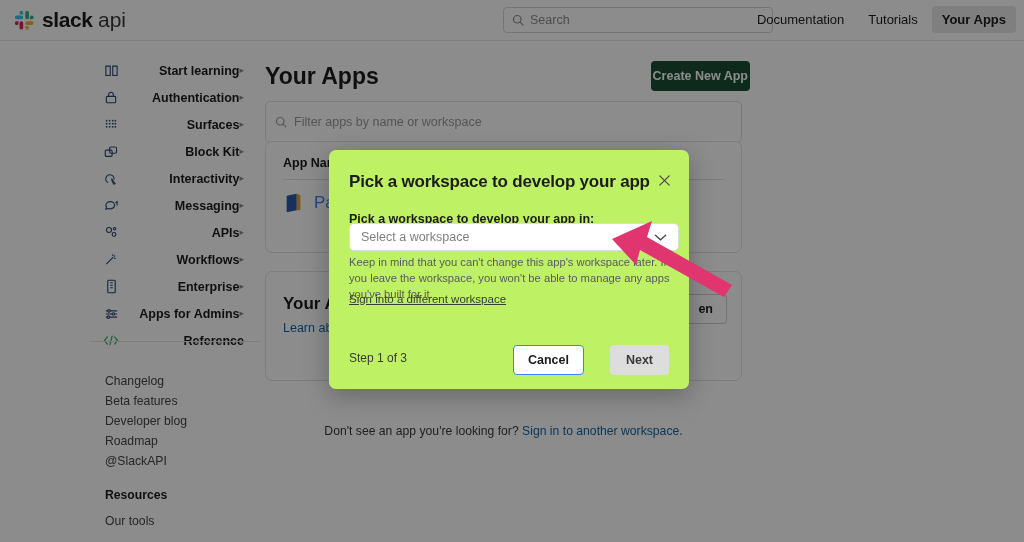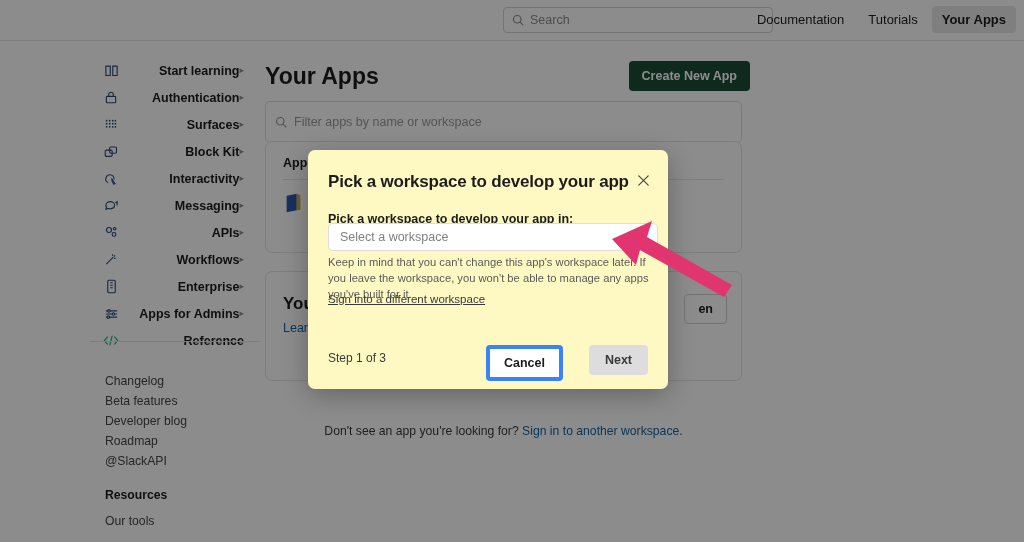--- a/index.html
+++ b/index.html
@@ -59,21 +59,21 @@
   .foot-item { padding-left: 105px; height: 20px; font-size: 12.2px; color: #454545; display:flex; align-items:center; }
   .foot-item.bold { font-weight: 700; color: #1d1c1d; }
   .foot-spacer { height: 14px; }
 
   
   .main { position: absolute; left: 265px; top: 41px; right: 0; bottom: 0; }
   .page-title { font-size: 23px; font-weight: 700; color: #1d1c1d; position: absolute; left: 0; top: 22px; }
   .create-btn {
     position: absolute; right: 274px; top: 20px;
     background: #1a4d33; color: #fff; font-size: 12.5px; font-weight: 700;
-    border: none; border-radius: 4px; padding: 8px 13px; cursor: pointer;
+    border: none; border-radius: 4px; padding: 8px 2px; cursor: pointer;
   }
   .filter-box {
     position: absolute; left: 0; top: 60px; width: 477px; height: 42px;
     border: 1px solid #ddd; border-radius: 5px; background:#fff;
     display: flex; align-items: center; padding: 0 9px; gap: 7px;
   }
   .filter-box .placeholder { font-size: 12.5px; color: #9a9a9a; }
 
   .card {
     position: absolute; left: 0; width: 477px;
@@ -99,22 +99,22 @@
     position: absolute; left: 0; top: 383px; width: 477px; text-align: center;
     font-size: 12.2px; color: #3a3a3a;
   }
   .bottom-note a { color: #1264a3; text-decoration: none; }
 
   
   .scrim { position: absolute; inset: 0; background: rgba(0,0,0,0.45); }
 
   
   .modal {
-    position: absolute; left: 308px; top: 150px; width: 360px; height: 239px;
-    background: #fef9c3; border-radius: 7px;
+    position: absolute; left: 329px; top: 150px; width: 360px; height: 239px;
+    background: #bef264; border-radius: 7px;
     box-shadow: 0 6px 26px rgba(0,0,0,.28);
   }
   .modal-title {
     position: absolute; left: 20px; top: 22px;
     font-size: 17px; font-weight: 700; color: #1d1c1d; letter-spacing: -0.2px;
   }
   .modal-close {
     position: absolute; right: 16px; top: 21px; width: 18px; height: 18px;
     display: flex; align-items: center; justify-content: center; cursor: pointer;
   }
@@ -136,41 +136,52 @@
     position: absolute; left: 20px; top: 143px;
     font-size: 11.5px; color: #3a3a3a; text-decoration: underline; cursor: pointer;
   }
   .modal-step {
     position: absolute; left: 20px; top: 201px;
     font-size: 12px; color: #3a3a3a;
   }
   .modal-cancel {
     position: absolute; right: 105px; top: 195px;
     font-size: 12.5px; font-weight: 700; color: #1d1c1d;
-    background:#fff; border: 4px solid #3b82f6; border-radius: 4px;
+    background:#fff; border: 1px solid #3b82f6; border-radius: 4px;
     padding: 7px 14px; cursor: pointer;
   }
   .modal-next {
     position: absolute; right: 20px; top: 195px;
     font-size: 12.5px; font-weight: 700; color: #3a3a3a;
     background:#dddddd; border: none; border-radius: 4px;
     padding: 8px 16px; cursor: pointer;
   }
 
   
   .arrow { position: absolute; left: 600px; top: 215px; width: 200px; height: 100px; pointer-events: none; }
 </style>
 </head>
 <body>
 
 <div id="root">
 
   <div class="page">
 
     <div class="topbar">
+      <div class="logo-wrap">
+        <svg class="slack-mark" viewBox="0 0 60 60">
+          <g>
+            <path fill="#E01E5A" d="M13 37.5a5.3 5.3 0 1 1-5.3-5.3H13zM15.7 37.5a5.3 5.3 0 1 1 10.6 0v13.2a5.3 5.3 0 1 1-10.6 0z"></path>
+            <path fill="#36C5F0" d="M21 13a5.3 5.3 0 1 1 5.3-5.3V13zM21 15.7a5.3 5.3 0 1 1 0 10.6H7.8a5.3 5.3 0 1 1 0-10.6z"></path>
+            <path fill="#2EB67D" d="M45.5 21a5.3 5.3 0 1 1 5.3 5.3H45.5zM42.8 21a5.3 5.3 0 1 1-10.6 0V7.8a5.3 5.3 0 1 1 10.6 0z"></path>
+            <path fill="#ECB22E" d="M37.5 45.5a5.3 5.3 0 1 1-5.3 5.3V45.5zM37.5 42.8a5.3 5.3 0 1 1 0-10.6h13.2a5.3 5.3 0 1 1 0 10.6z"></path>
+          </g>
+        </svg>
+        <span class="logo-text"><span>slack</span> <span class="api">api</span></span>
+      </div>
 
       <div class="search-box">
         <svg width="12" height="12" viewBox="0 0 16 16">
           <circle cx="7" cy="7" r="5" fill="none" stroke="#8d8d8d" stroke-width="1.6"></circle>
           <line x1="10.8" y1="10.8" x2="14.5" y2="14.5" stroke="#8d8d8d" stroke-width="1.6" stroke-linecap="round"></line>
         </svg>
         <span class="placeholder">Search</span>
       </div>
 
       <nav class="topnav">

